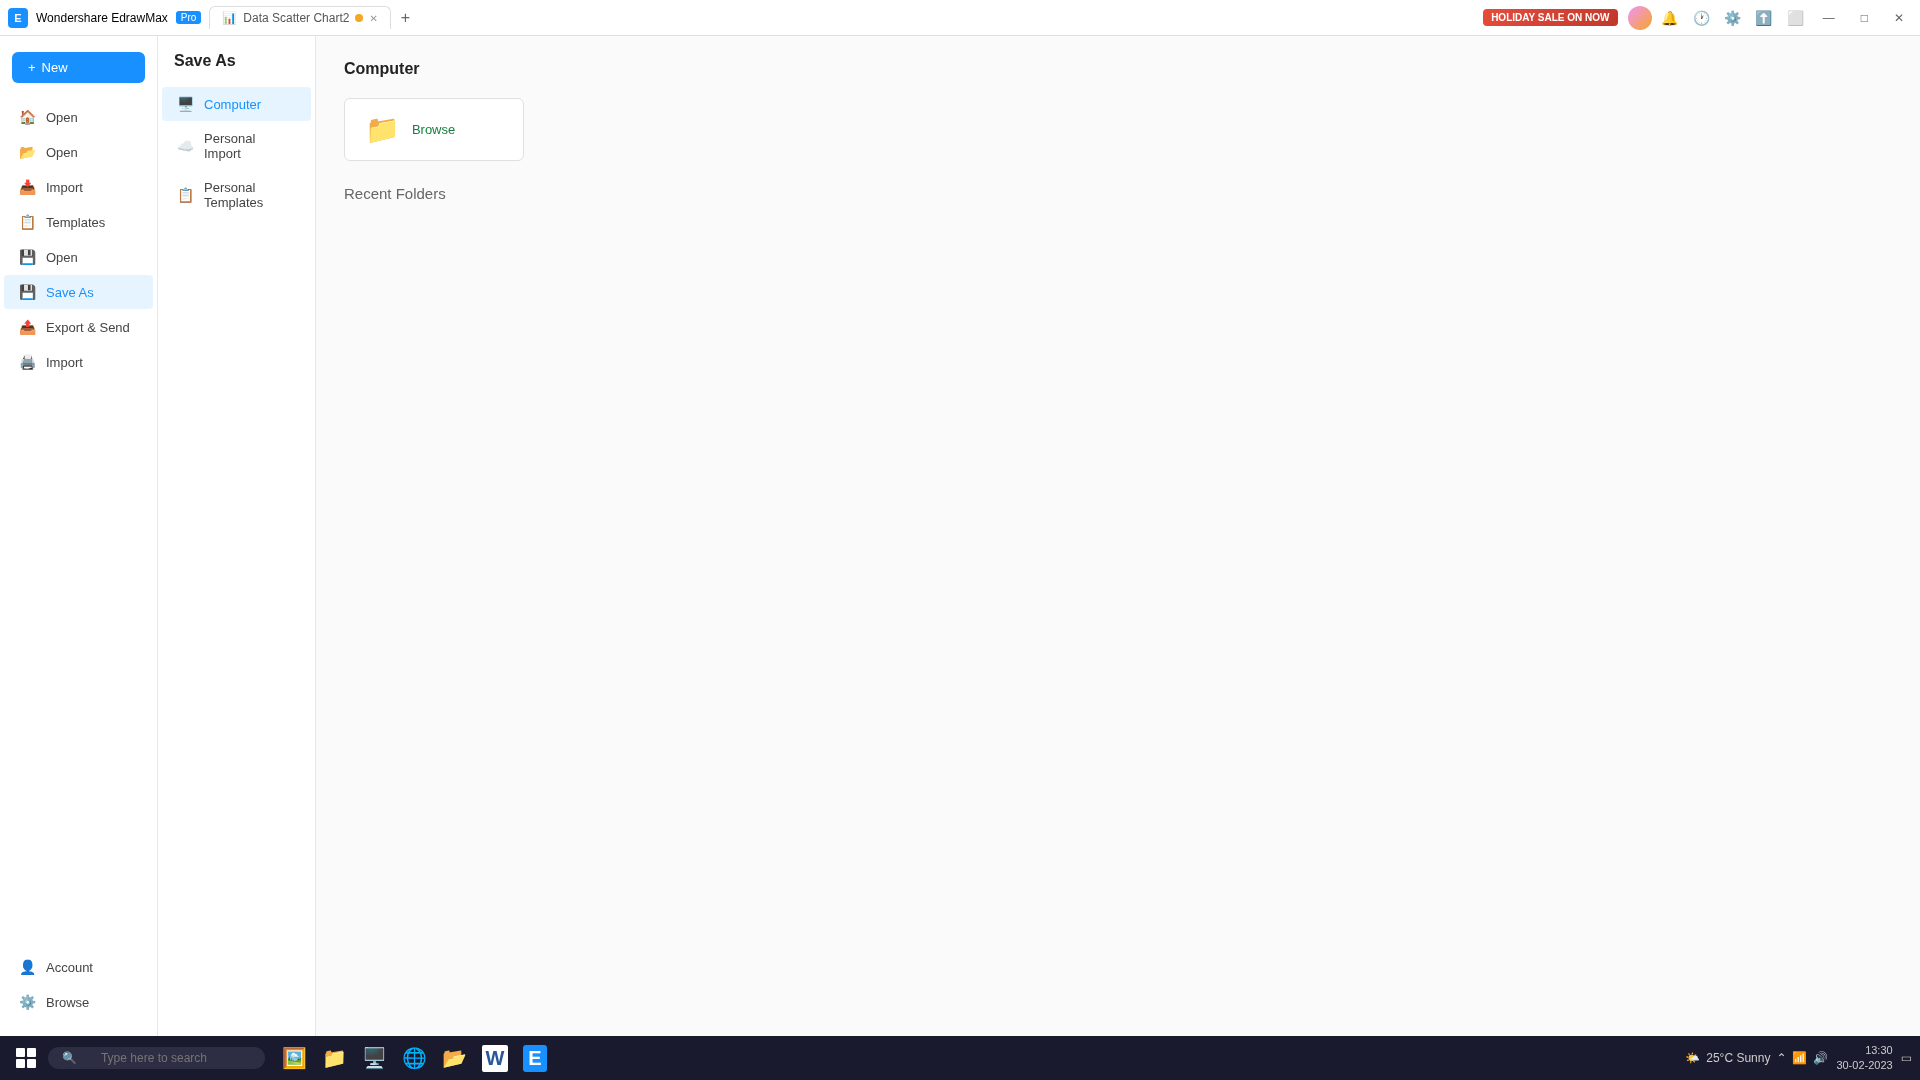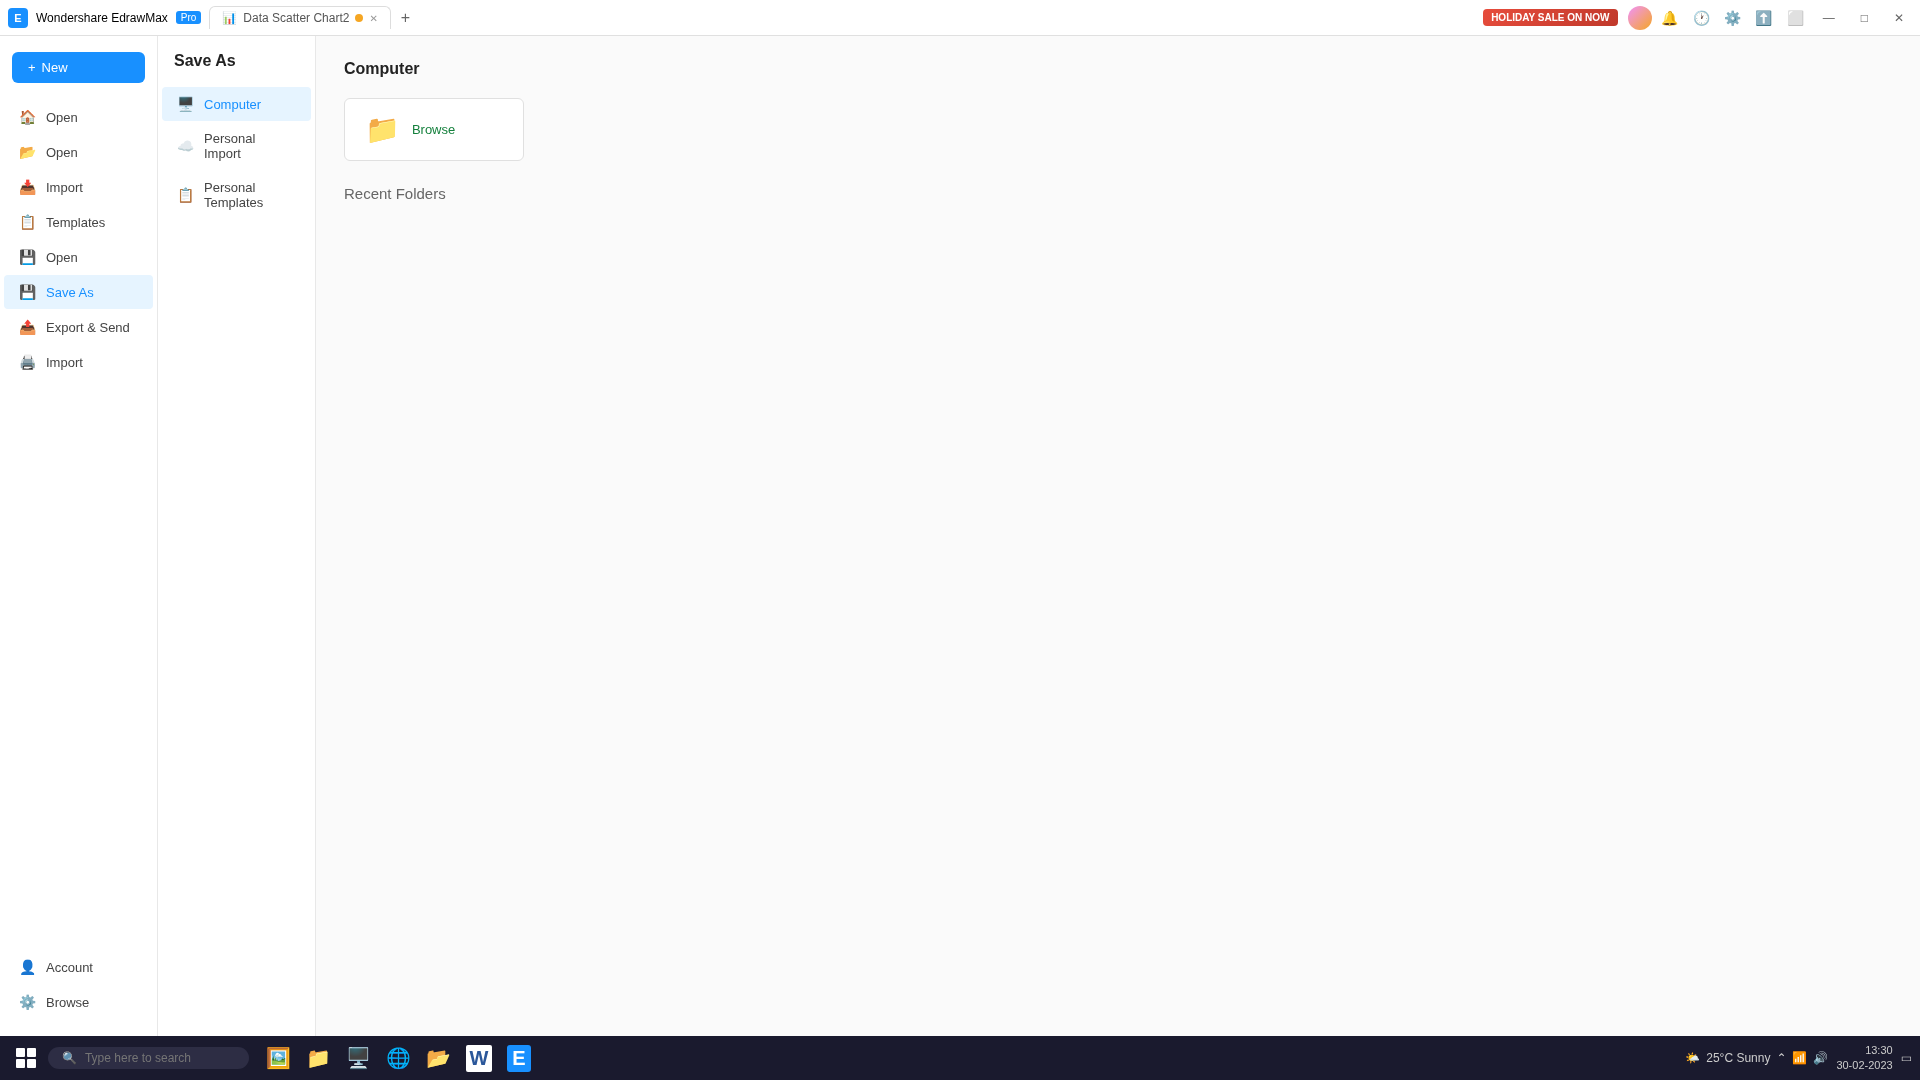--- a/index.html
+++ b/index.html
@@ -133,21 +133,21 @@
     .search-bar {
       background: #2d2d44;
       border-radius: 20px;
       display: flex;
       align-items: center;
       gap: 8px;
       padding: 4px 14px;
       min-width: 200px;
     }
     .search-icon-tb { color: #aaa; font-size: 12px; }
-    .search-input-tb { background: transparent; border: none; outline: none; color: #ffffff; font-size: 12px; width: 150px; }
+    .search-input-tb { background: transparent; border: none; outline: none; color: #ffffff; font-size: 12px; width: 150px; margin-left: 16px; }
     .taskbar-apps { display: flex; align-items: center; gap: 4px; margin-left: 8px; }
     .taskbar-app { width: 36px; height: 36px; display: flex; align-items: center; justify-content: center; border-radius: 4px; cursor: pointer; }
     .taskbar-right { margin-left: auto; display: flex; align-items: center; gap: 8px; color: #ccc; font-size: 11px; }
     .taskbar-time { text-align: right; line-height: 1.4; }
     .systray { display: flex; align-items: center; gap: 6px; }
     .tray-icon { font-size: 12px; color: #ccc; cursor: pointer; }
 
     
     .toolbar-icons { display: flex; align-items: center; gap: 14px; }
     .toolbar-icon { font-size: 14px; color: #666; cursor: pointer; }

